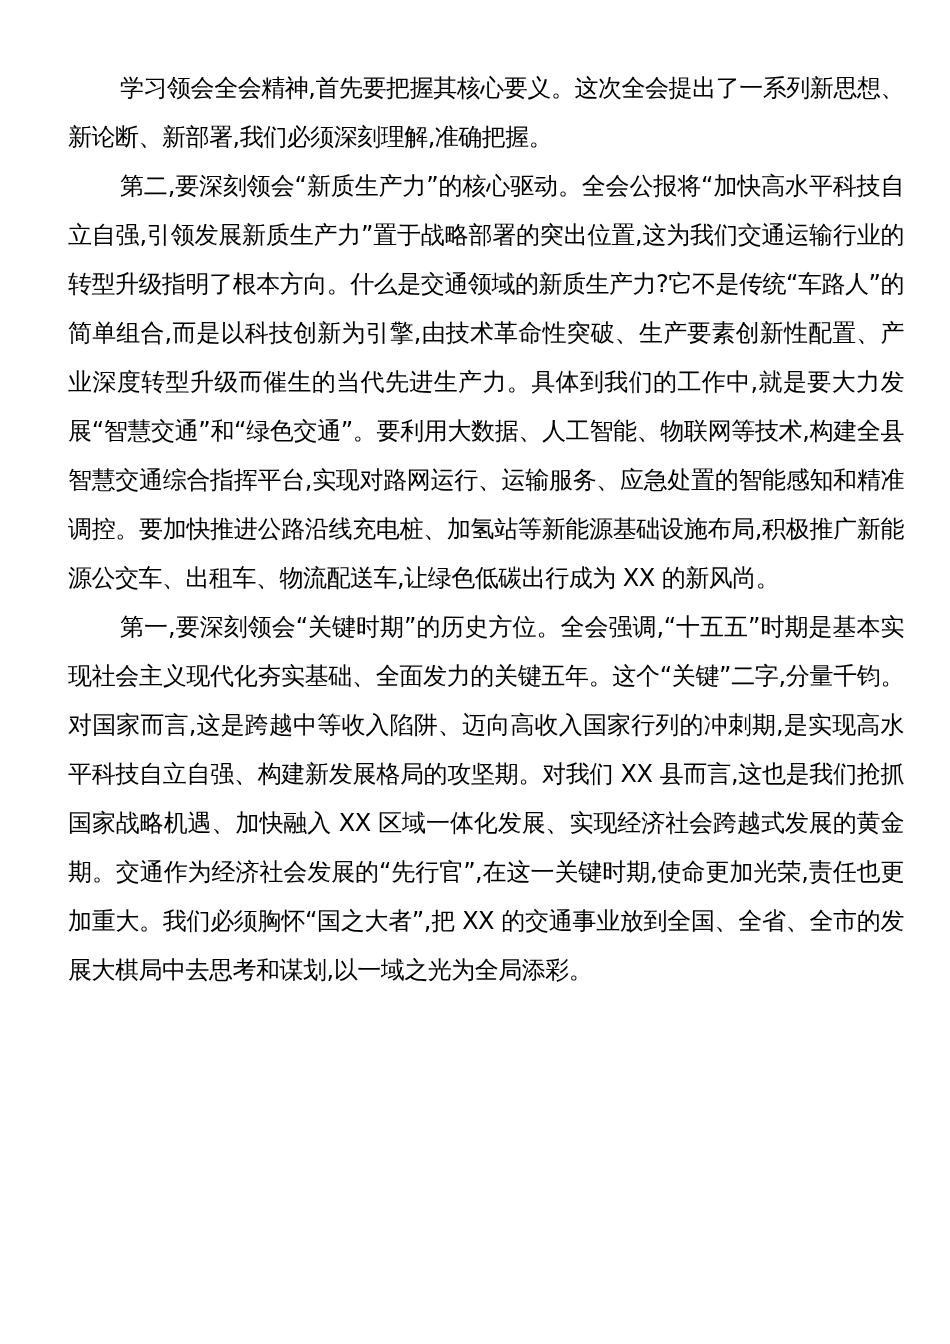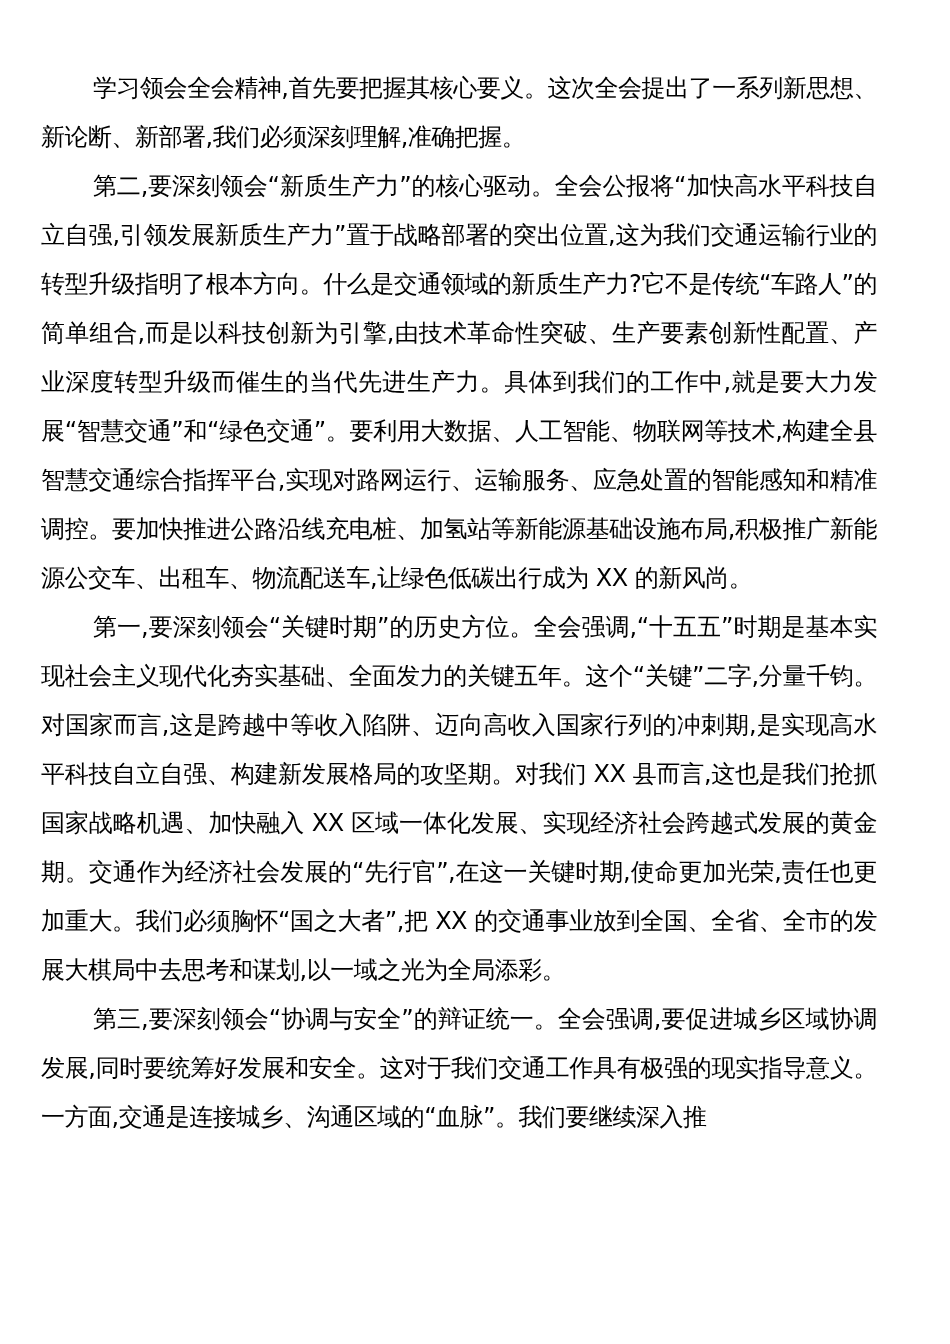--- a/index.html
+++ b/index.html
@@ -8,21 +8,21 @@
       background: #ffffff;
     }
     body {
       width: 950px;
       height: 1344px;
       overflow: hidden;
       position: relative;
     }
     .page {
       position: absolute;
-      left: 41px;
+      left: 68px;
       top: 64px;
       width: 836px;
       color: #000000;
       font-family: "DejaVu Sans", "Liberation Sans", sans-serif;
       font-size: 24px;
       line-height: 49px;
     }
     .para {
       margin: 0;
       text-indent: 52px;
@@ -31,14 +31,13 @@
       letter-spacing: -0.5px;
     }
   </style>
 </head>
 <body>
 
 <div class="page">
   <p class="para">学习领会全会精神,首先要把握其核心要义。这次全会提出了一系列新思想、新论断、新部署,我们必须深刻理解,准确把握。</p>
   <p class="para">第二,要深刻领会“新质生产力”的核心驱动。全会公报将“加快高水平科技自立自强,引领发展新质生产力”置于战略部署的突出位置,这为我们交通运输行业的转型升级指明了根本方向。什么是交通领域的新质生产力?它不是传统“车路人”的简单组合,而是以科技创新为引擎,由技术革命性突破、生产要素创新性配置、产业深度转型升级而催生的当代先进生产力。具体到我们的工作中,就是要大力发展“智慧交通”和“绿色交通”。要利用大数据、人工智能、物联网等技术,构建全县智慧交通综合指挥平台,实现对路网运行、运输服务、应急处置的智能感知和精准调控。要加快推进公路沿线充电桩、加氢站等新能源基础设施布局,积极推广新能源公交车、出租车、物流配送车,让绿色低碳出行成为 XX 的新风尚。</p>
   <p class="para">第一,要深刻领会“关键时期”的历史方位。全会强调,“十五五”时期是基本实现社会主义现代化夯实基础、全面发力的关键五年。这个“关键”二字,分量千钧。对国家而言,这是跨越中等收入陷阱、迈向高收入国家行列的冲刺期,是实现高水平科技自立自强、构建新发展格局的攻坚期。对我们 XX 县而言,这也是我们抢抓国家战略机遇、加快融入 XX 区域一体化发展、实现经济社会跨越式发展的黄金期。交通作为经济社会发展的“先行官”,在这一关键时期,使命更加光荣,责任也更加重大。我们必须胸怀“国之大者”,把 XX 的交通事业放到全国、全省、全市的发展大棋局中去思考和谋划,以一域之光为全局添彩。</p>
-  <p class="para">第三,要深刻领会“协调与安全”的辩证统一。全会强调,要促进城乡区域协调发展,同时要统筹好发展和安全。这对于我们交通工作具有极强的现实指导意义。一方面,交通是连接城乡、沟通区域的“血脉”。我们要继续深入推</p>
 </div>
 
 </body></html>

